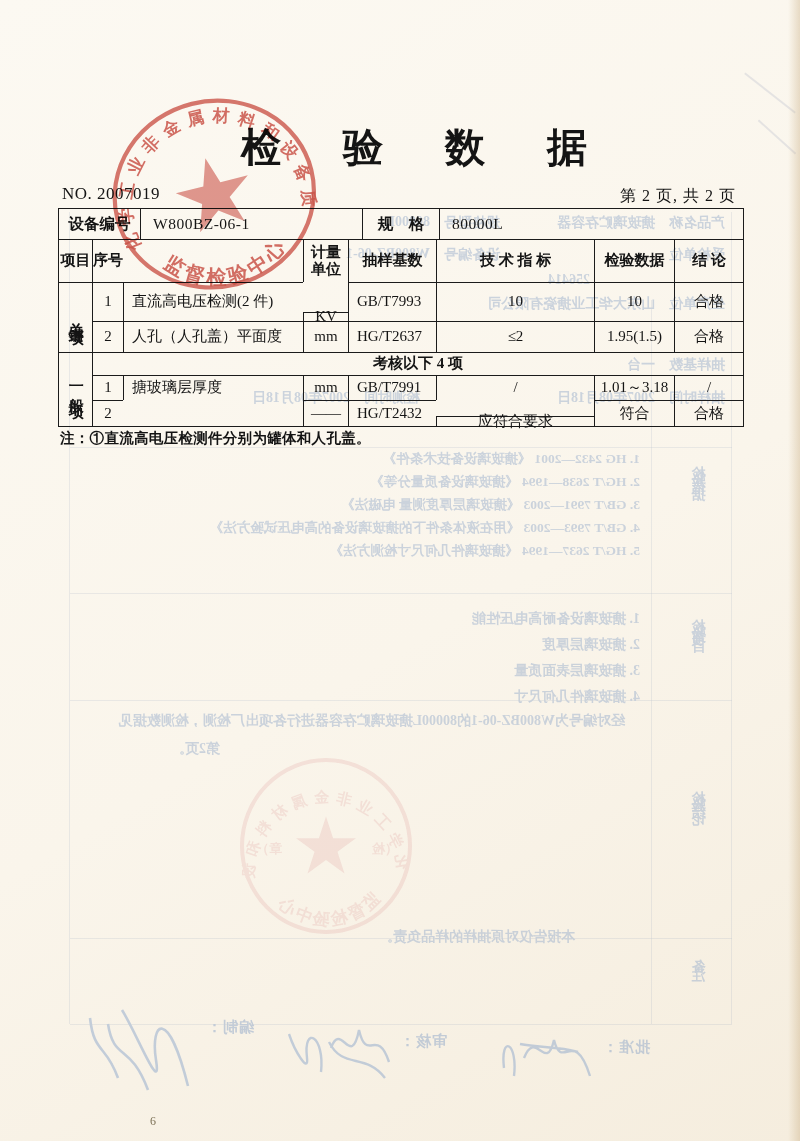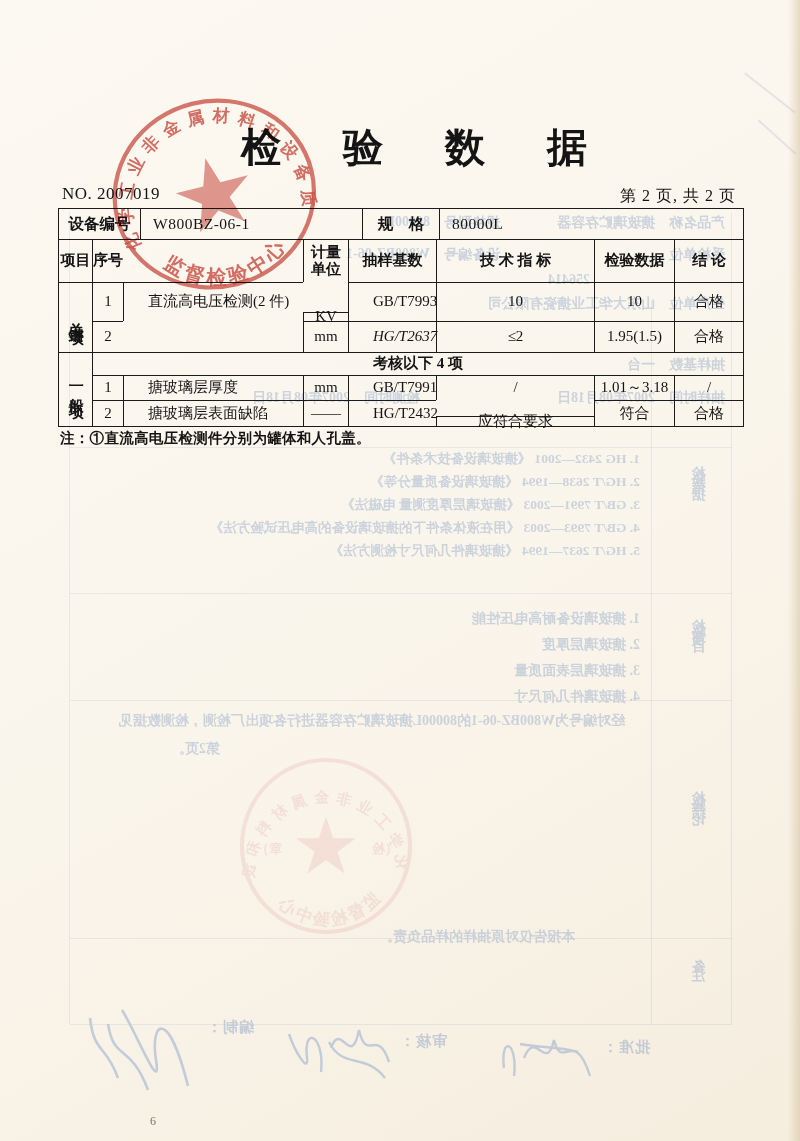--- a/index.html
+++ b/index.html
@@ -25,21 +25,21 @@
   .t-info>div{height:30px;display:flex;align-items:center;justify-content:center;font-size:15.5px;
               border-left:1.6px solid #1b1b1b;box-sizing:border-box;font-weight:600;}
   .t-info>div:first-child{border-left:none;}
   .t-info .val{justify-content:flex-start;padding-left:12px;font-weight:400;letter-spacing:.5px;}
   .t-main{display:grid;grid-template-columns:33px 31px 180px 45px 88px 158px 80px 1fr;
           grid-template-rows:42px 39px 31px 23px 25px 26px;}
   .t-main>div{border-left:1.6px solid #1b1b1b;border-top:1.6px solid #1b1b1b;box-sizing:border-box;
               display:flex;align-items:center;justify-content:center;font-size:15px;line-height:1.15;text-align:center;}
   .t-main>.nl{border-left:none;}
   .t-main>.nt{border-top:none;}
-  .t-main .cl{justify-content:flex-start;padding-left:24px;text-align:right;}
+  .t-main .cl{justify-content:flex-start;padding-left:8px;text-align:right;}
   .t-main .hd{font-weight:600;}
   .note{position:absolute;left:60px;top:429px;font-size:14.5px;font-weight:700;letter-spacing:.3px;}
   .page-mark{position:absolute;left:150px;top:1114px;font-size:12px;color:#7d7257;}
   
   .stamp1{position:absolute;left:80px;top:82px;z-index:3;mix-blend-mode:multiply;transform:rotate(-14deg);opacity:.85;}
   .stamp2{position:absolute;left:372px;top:752px;opacity:.40;}
   
   .edge{position:absolute;right:0;top:0;width:12px;height:100%;z-index:4;pointer-events:none;
         background:linear-gradient(to left,rgba(198,170,126,.38),rgba(198,170,126,0));}
   .crease1,.crease2{position:absolute;height:2px;background:rgba(150,160,185,.22);z-index:1;}
@@ -179,39 +179,39 @@
         <div class="nl vlabel" style="grid-column:1;grid-row:2/span 2;letter-spacing:5px;">关键项</div>
         <div style="grid-column:2;grid-row:2;">1</div>
         <div class="cl" style="grid-column:3;grid-row:2;">直流高电压检测(2 件)</div>
         <div style="grid-column:4;grid-row:2;margin-top:30px;">KV</div>
         <div class="cl" style="grid-column:5;grid-row:2;">GB/T7993</div>
         <div style="grid-column:6;grid-row:2;">10</div>
         <div style="grid-column:7;grid-row:2;">10</div>
         <div style="grid-column:8;grid-row:2;">合格</div>
 
         <div style="grid-column:2;grid-row:3;">2</div>
+        <div class="cl" style="grid-column:3;grid-row:3;">人孔（人孔盖）平面度</div>
         <div style="grid-column:4;grid-row:3;">mm</div>
-        <div class="cl" style="grid-column:5;grid-row:3;font-style:italic;">HG/T2637</div>
+        <div class="cl" style="grid-column:5;grid-row:3;">HG/T2637</div>
         <div style="grid-column:6;grid-row:3;">≤2</div>
         <div style="grid-column:7;grid-row:3;">1.95(1.5)</div>
         <div style="grid-column:8;grid-row:3;">合格</div>
 
         <div class="nl vlabel" style="grid-column:1;grid-row:4/span 3;letter-spacing:8px;">一般项</div>
         <div style="grid-column:2/span 7;grid-row:4;font-weight:600;">考核以下 4 项</div>
 
         <div style="grid-column:2;grid-row:5;">1</div>
         <div class="cl" style="grid-column:3;grid-row:5;">搪玻璃层厚度</div>
         <div style="grid-column:4;grid-row:5;">mm</div>
         <div class="cl" style="grid-column:5;grid-row:5;">GB/T7991</div>
         <div style="grid-column:6;grid-row:5;">/</div>
         <div style="grid-column:7;grid-row:5;">1.01～3.18</div>
         <div style="grid-column:8;grid-row:5;">/</div>
 
         <div style="grid-column:2;grid-row:6;">2</div>
-        <div class="cl" style="grid-column:3;grid-row:6;">搪玻璃层表面缺陷</div>
         <div style="grid-column:4;grid-row:6;">——</div>
         <div class="cl" style="grid-column:5;grid-row:6;">HG/T2432</div>
         <div style="grid-column:6;grid-row:6;margin-top:16px;">应符合要求</div>
         <div style="grid-column:7;grid-row:6;">符合</div>
         <div style="grid-column:8;grid-row:6;">合格</div>
       </div>
     </div>
 
     <div class="note">注：①直流高电压检测件分别为罐体和人孔盖。</div>
     <div class="page-mark">6</div>

